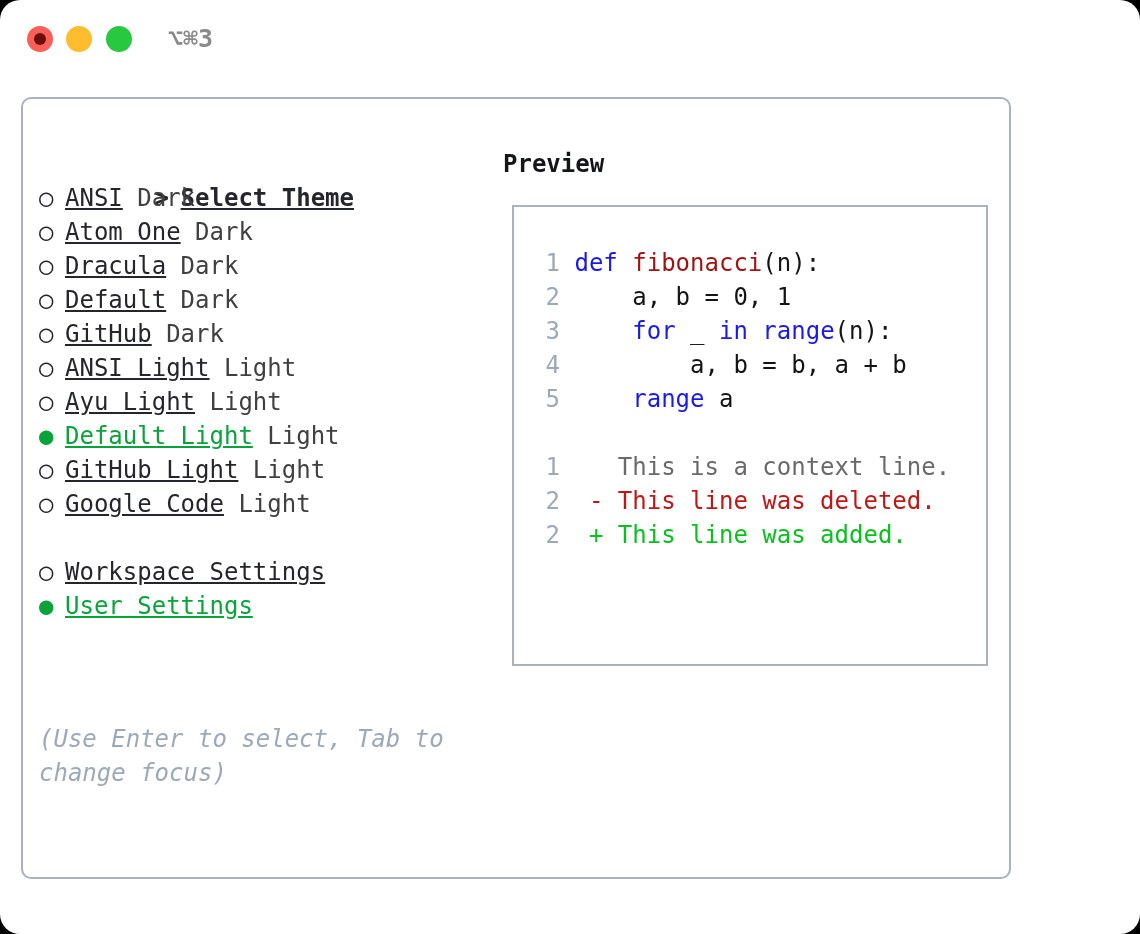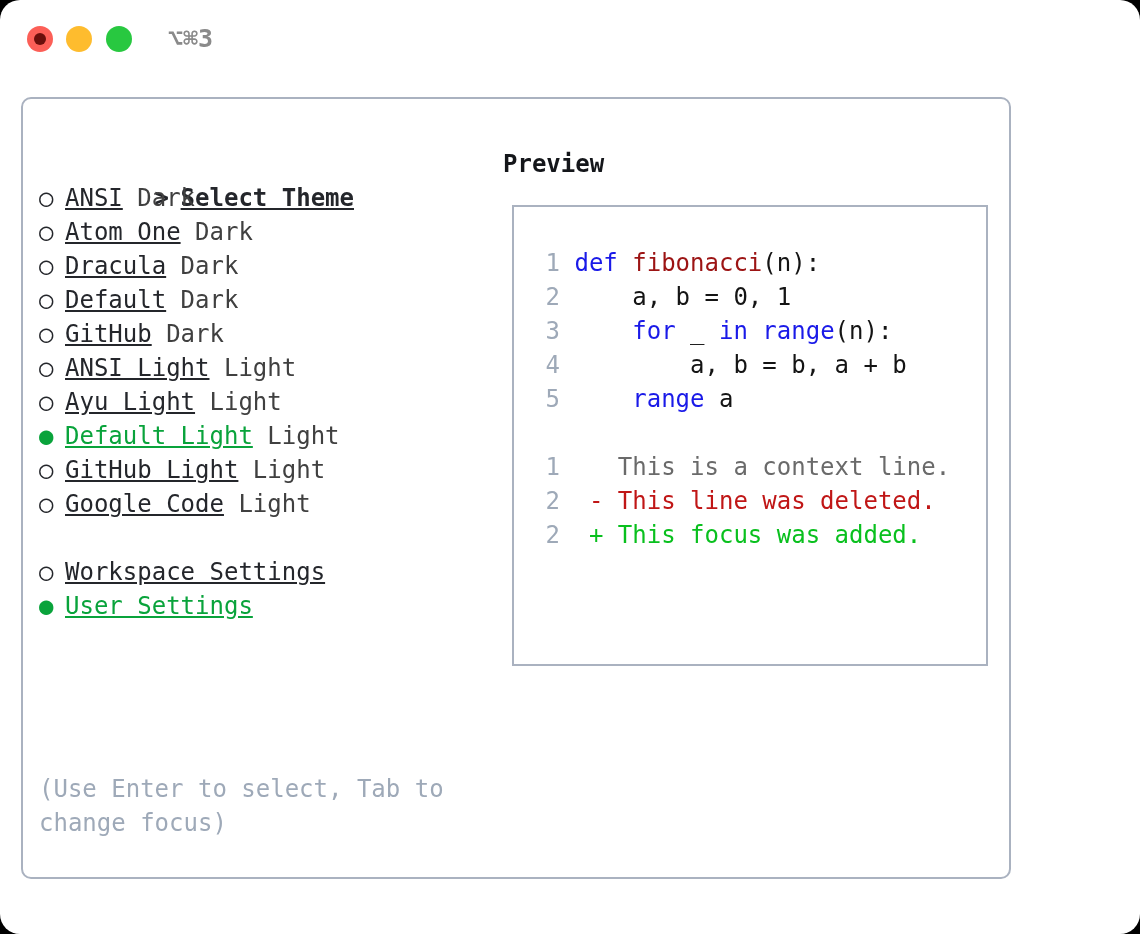--- a/index.html
+++ b/index.html
@@ -97,26 +97,27 @@
   }
   .row.selected .marker,
   .row.selected .label { color: #09a33b; }
   .label { color: #24262b; text-decoration: underline; }
   .suffix { color: #404040; }
   .spacer { height: 34px; }
 
   #hint {
     position: absolute;
     left: 16px;
-    top: 673px;
+    top: 623px;
     width: 412px;
     font-size: 24px;
     line-height: 34px;
     color: #9ea9b8;
     white-space: pre-wrap;
+    font-style: italic;
   }
 
   
   #preview-title {
     position: absolute;
     left: 480px;
     top: 48px;
     font-size: 24px;
     font-weight: bold;
     color: #14161a;
@@ -210,18 +211,18 @@
     <div id="preview-box">
       <div id="code-area">
           <div class="code-line"><span class="lineno">1</span> <span class="kw">def </span><span class="fn">fibonacci</span><span class="plain">(n):</span></div>
           <div class="code-line"><span class="lineno">2</span> <span class="plain">    a, b = 0, 1</span></div>
           <div class="code-line"><span class="lineno">3</span> <span class="plain">    </span><span class="kw">for</span><span class="plain"> _ </span><span class="kw">in </span><span class="kw">range</span><span class="plain">(n):</span></div>
           <div class="code-line"><span class="lineno">4</span> <span class="plain">        a, b = b, a + b</span></div>
           <div class="code-line"><span class="lineno">5</span> <span class="plain">    </span><span class="kw">range</span><span class="plain"> a</span></div>
           <div class="blank"></div>
           <div class="code-line"><span class="lineno">1</span>  <span class="ctx">  </span><span class="ctx">This is a context line.</span></div>
           <div class="code-line"><span class="lineno">2</span>  <span class="del">- </span><span class="del">This line was deleted.</span></div>
-          <div class="code-line"><span class="lineno">2</span>  <span class="add">+ </span><span class="add">This focus was added.</span></div>
+          <div class="code-line"><span class="lineno">2</span>  <span class="add">+ </span><span class="add">This line was added.</span></div>
         </div>
     </div>
 
   </div>
 </div>
 
 </body></html>

